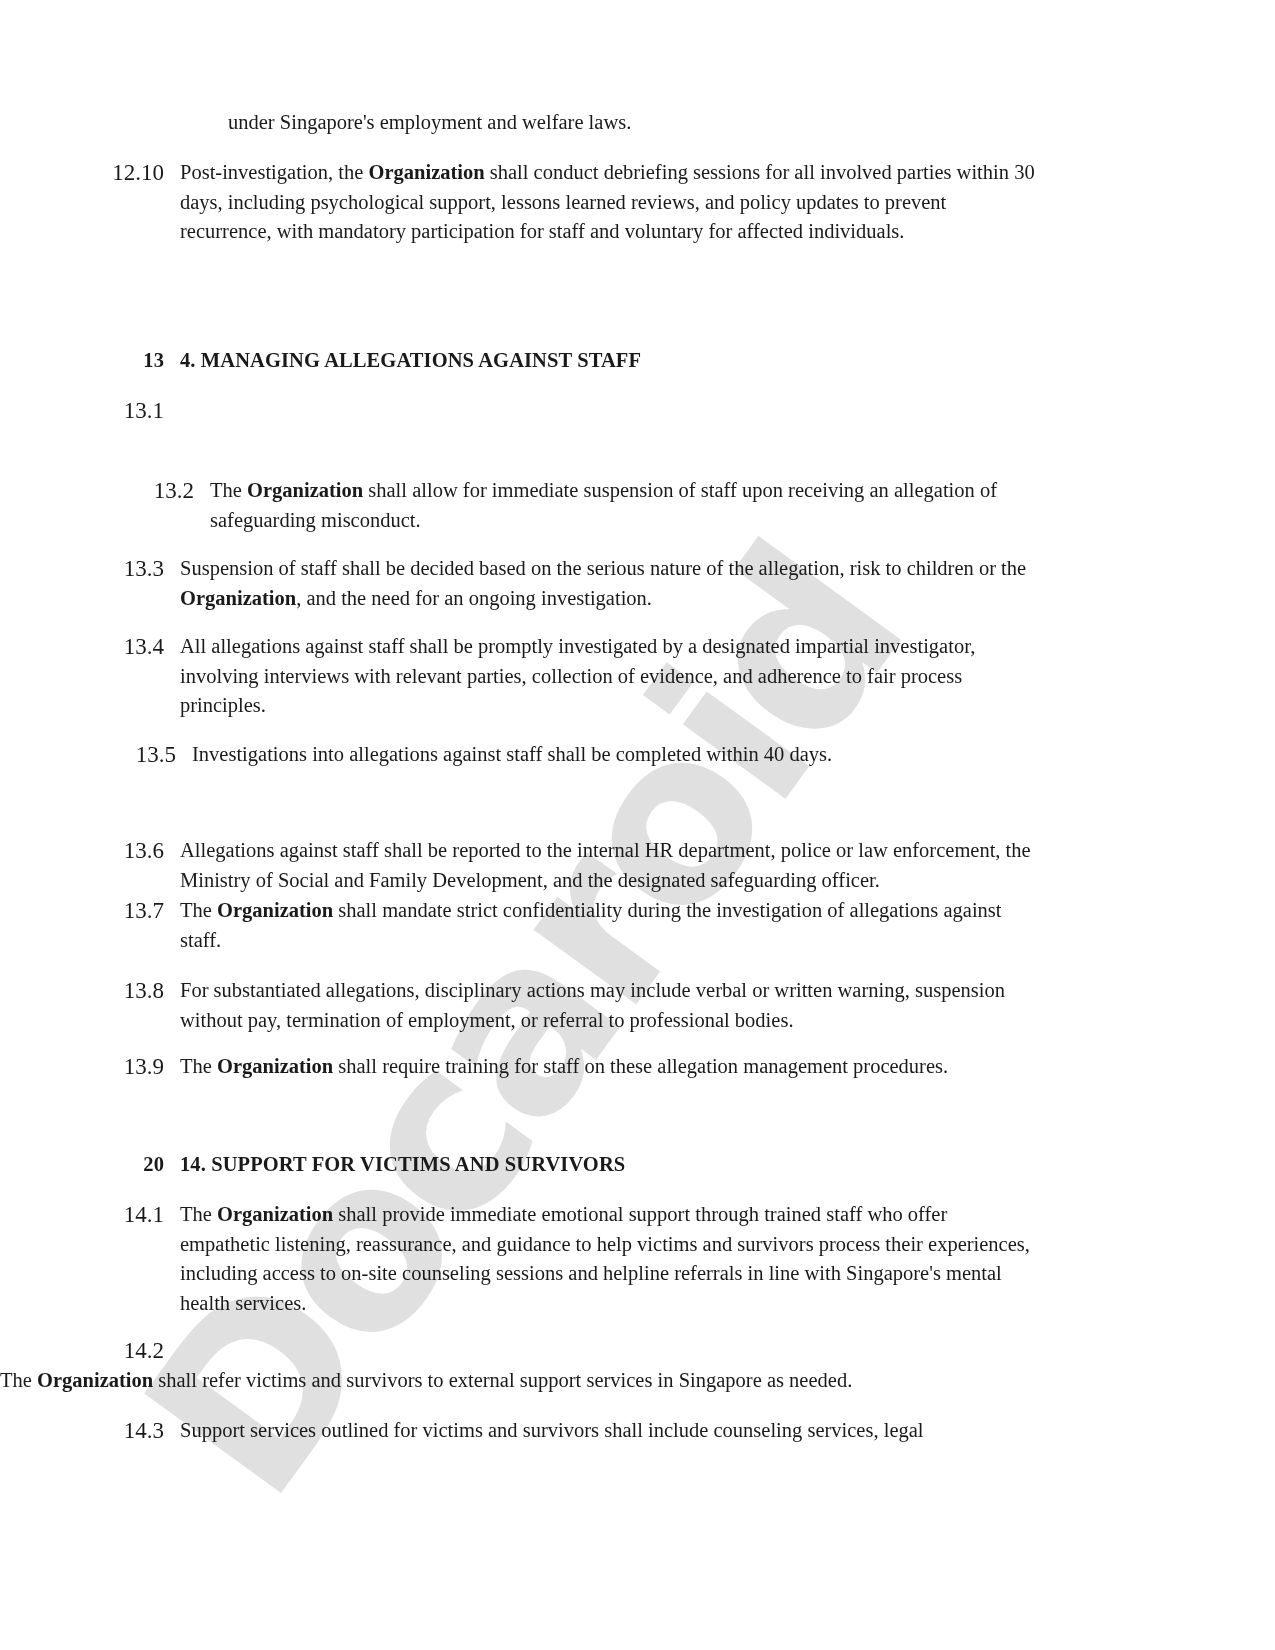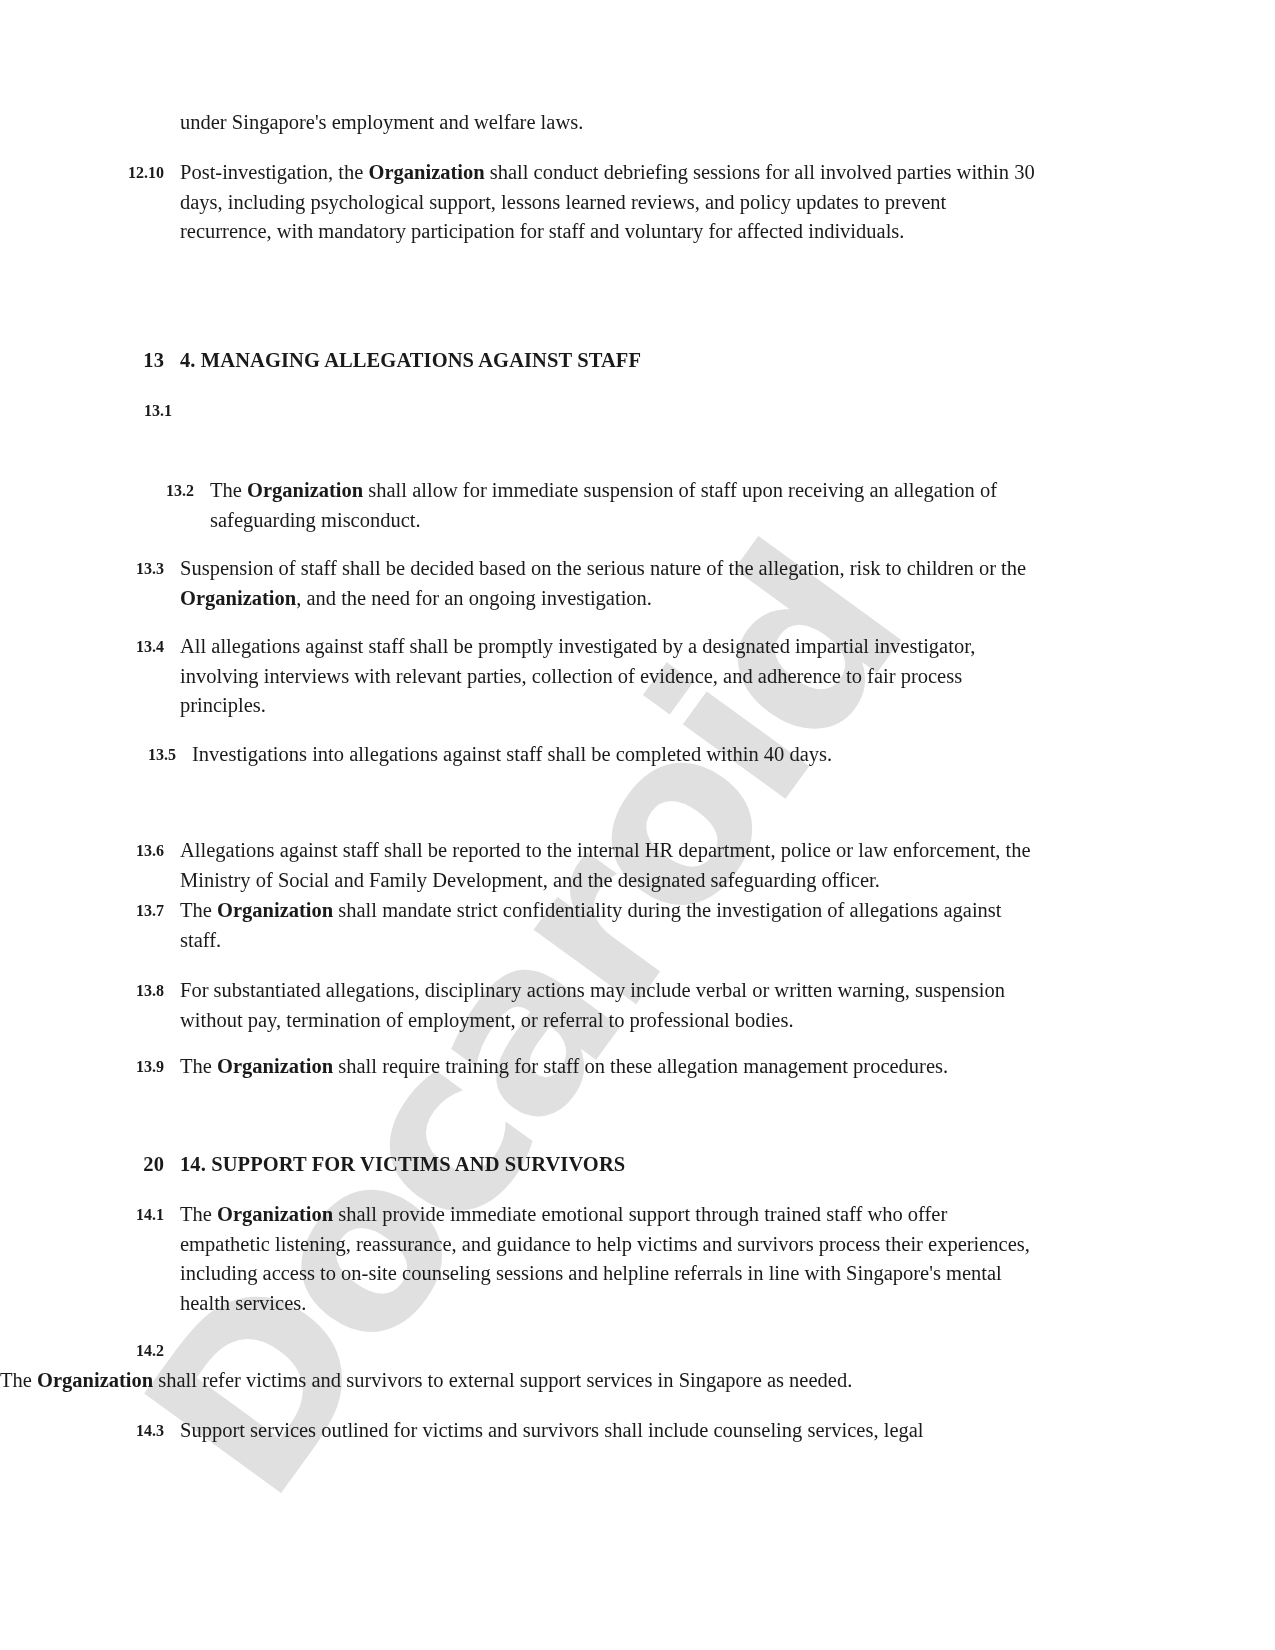--- a/index.html
+++ b/index.html
@@ -60,24 +60,23 @@
     align-items: flex-start;
   }
 
   .label {
     flex: 0 0 auto;
     width: 115px;           
     margin-left: 65px;
     text-align: right;
     padding-right: 16px;
     box-sizing: border-box;
-    font-size: 16px;
+    font-size: 23px;
     line-height: 29.6px;
     white-space: nowrap;
-    font-weight: bold;
   }
 
   .body {
     flex: 1 1 auto;
     max-width: 872px;       
     padding-right: 10px;
     box-sizing: border-box;
     font-size: 20.5px;
     line-height: 29.6px;
     text-align: left;
@@ -98,33 +97,33 @@
 </head>
 <body>
 
 <div class="page">
 
   <div class="watermark">
     <div class="watermark-text">Docaroid</div>
   </div>
 
   <div class="content" id="content">
-      <div class="block cont" style="position: absolute; left: 0px; right: 0px; top: 108px;">
+      <div class="block cont" style="position: absolute; left: 0px; right: 0px; top: 108px; padding-left: 48px;">
         <div class="label"></div>
         <div class="body">under Singapore's employment and welfare laws.</div>
       </div>
       <div class="block" style="position: absolute; left: 0px; right: 0px; top: 158px;">
         <div class="label">12.10</div>
         <div class="body">Post-investigation, the <b>Organization</b> shall conduct debriefing sessions for all involved parties within 30 days, including psychological support, lessons learned reviews, and policy updates to prevent recurrence, with mandatory participation for staff and voluntary for affected individuals.</div>
       </div>
       <div class="block heading" style="position: absolute; left: 0px; right: 0px; top: 346px;">
         <div class="label">13</div>
         <div class="body">4. MANAGING ALLEGATIONS AGAINST STAFF</div>
       </div>
-      <div class="block" style="position: absolute; left: 8px; right: 0px; top: 396px; gap: 20px;">
+      <div class="block" style="position: absolute; left: 0px; right: 0px; top: 396px; gap: 20px;">
         <div class="label">13.1</div>
       </div>
       <div class="block" style="position: absolute; left: 0px; right: 0px; top: 476px; padding-left: 30px;">
         <div class="label">13.2</div>
         <div class="body">The <b>Organization</b> shall allow for immediate suspension of staff upon receiving an allegation of safeguarding misconduct.</div>
       </div>
       <div class="block" style="position: absolute; left: 0px; right: 0px; top: 554px;">
         <div class="label">13.3</div>
         <div class="body">Suspension of staff shall be decided based on the serious nature of the allegation, risk to children or the <b>Organization</b>, and the need for an ongoing investigation.</div>
       </div>

